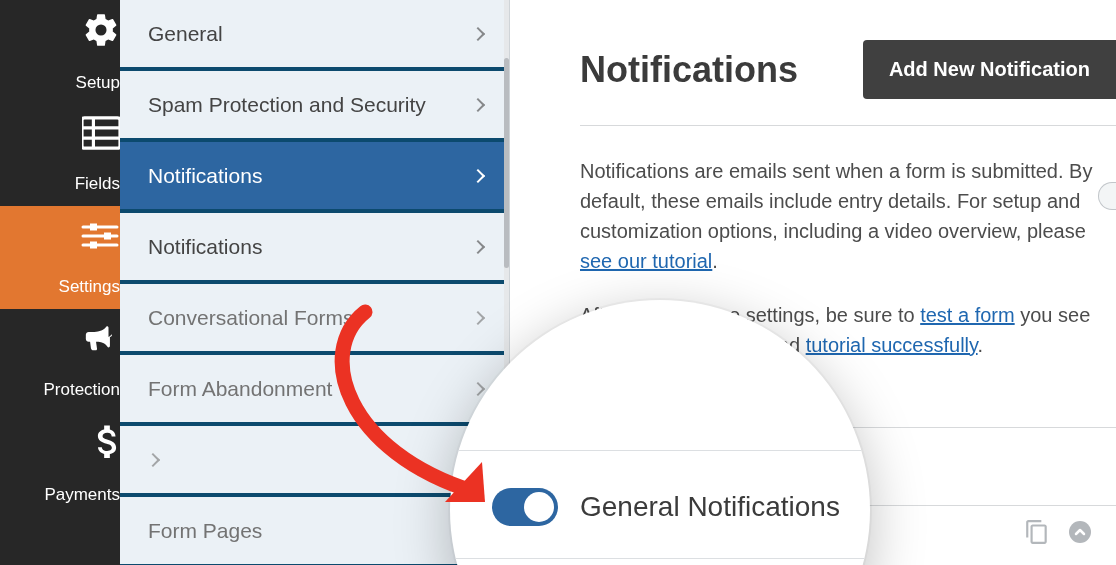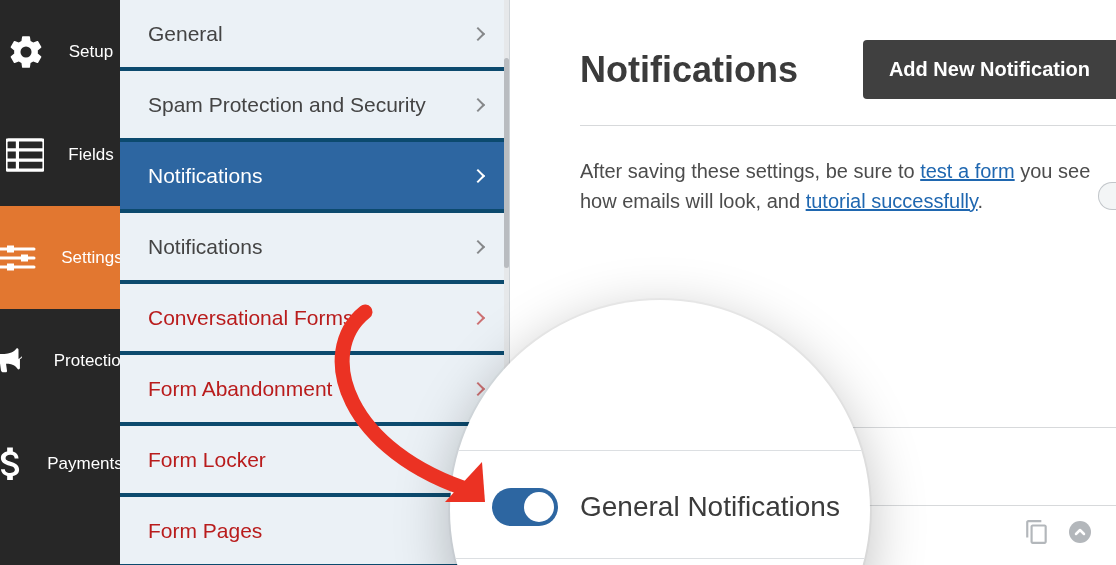--- a/index.html
+++ b/index.html
@@ -19,22 +19,22 @@
   .nav {
     width: 120px;
     background: #272727;
     display: flex;
     flex-direction: column;
   }
   .nav-item {
     width: 100%;
     height: 103px;
     display: flex;
-    flex-direction: row;
-    align-items: center;
+    flex-direction: column;
+    align-items: flex-end;
     justify-content: center;
     color: #fff;
     cursor: pointer;
     gap: 24px;
   }
   .nav-item .label { font-size: 17px; font-weight: 500; }
   .nav-item.active { background: #e27730; }
   .nav .icon-wrap { display:flex; align-items:center; justify-content:center; }
 
   
@@ -51,21 +51,21 @@
     height: 71px;
     border-bottom: 4px solid #0c4a6e;
     font-size: 21px;
     color: #444;
     cursor:pointer;
   }
   .sub-item.active {
     background: #2d66a1;
     color: #fff;
   }
-  .sub-item.muted { color: #b91c1c; text-align: right; }
+  .sub-item.muted { color: #737373; text-align: right; }
   .chevron {
     display:inline-block;
     width:10px; height:10px;
     border-top:2px solid currentColor;
     border-right:2px solid currentColor;
     transform: rotate(45deg);
     opacity:.6;
   }
   .sub-item.active .chevron { opacity:1; }
 
@@ -288,41 +288,43 @@
     </div>
     <div class="sub-item muted">
       <span>Conversational Forms</span>
       <span class="chevron"></span>
     </div>
     <div class="sub-item muted">
       <span>Form Abandonment</span>
       <span class="chevron"></span>
     </div>
     <div class="sub-item muted">
-      <span>Form Locker</span>
       <span class="chevron"></span>
     </div>
     <div class="sub-item muted">
       <span>Form Pages</span>
       <span class="chevron"></span>
     </div>
   </div>
 
   <div class="subpanel-scroll">
     <div class="subpanel-thumb"></div>
   </div>
 
   <div class="main">
     <div class="main-header">
       <h1 class="main-title">Notifications</h1>
       <button class="btn-primary">Add New Notification</button>
     </div>
     <hr class="hr">
 
     <div class="desc">
+      <p>
+        <span>Notifications are emails sent when a form is submitted. By default, these emails include entry details. For setup and customization options, including a video overview, please </span><a href="#">see our tutorial</a><span>.</span>
+      </p>
       <p>
         <span>After saving these settings, be sure to </span><a href="#">test a form</a><span> you see how emails will look, and </span><a href="#">tutorial successfully</a><span>.</span>
       </p>
     </div>
 
     <div class="tooltip-icon-stub"></div>
 
     <div style="position:absolute;left:0;right:0;bottom:68px;" class="divider-row"></div>
     <div style="position:absolute;left:0;right:0;bottom:0;border-top:1px solid #d7d9db;height:60px;"></div>
 

